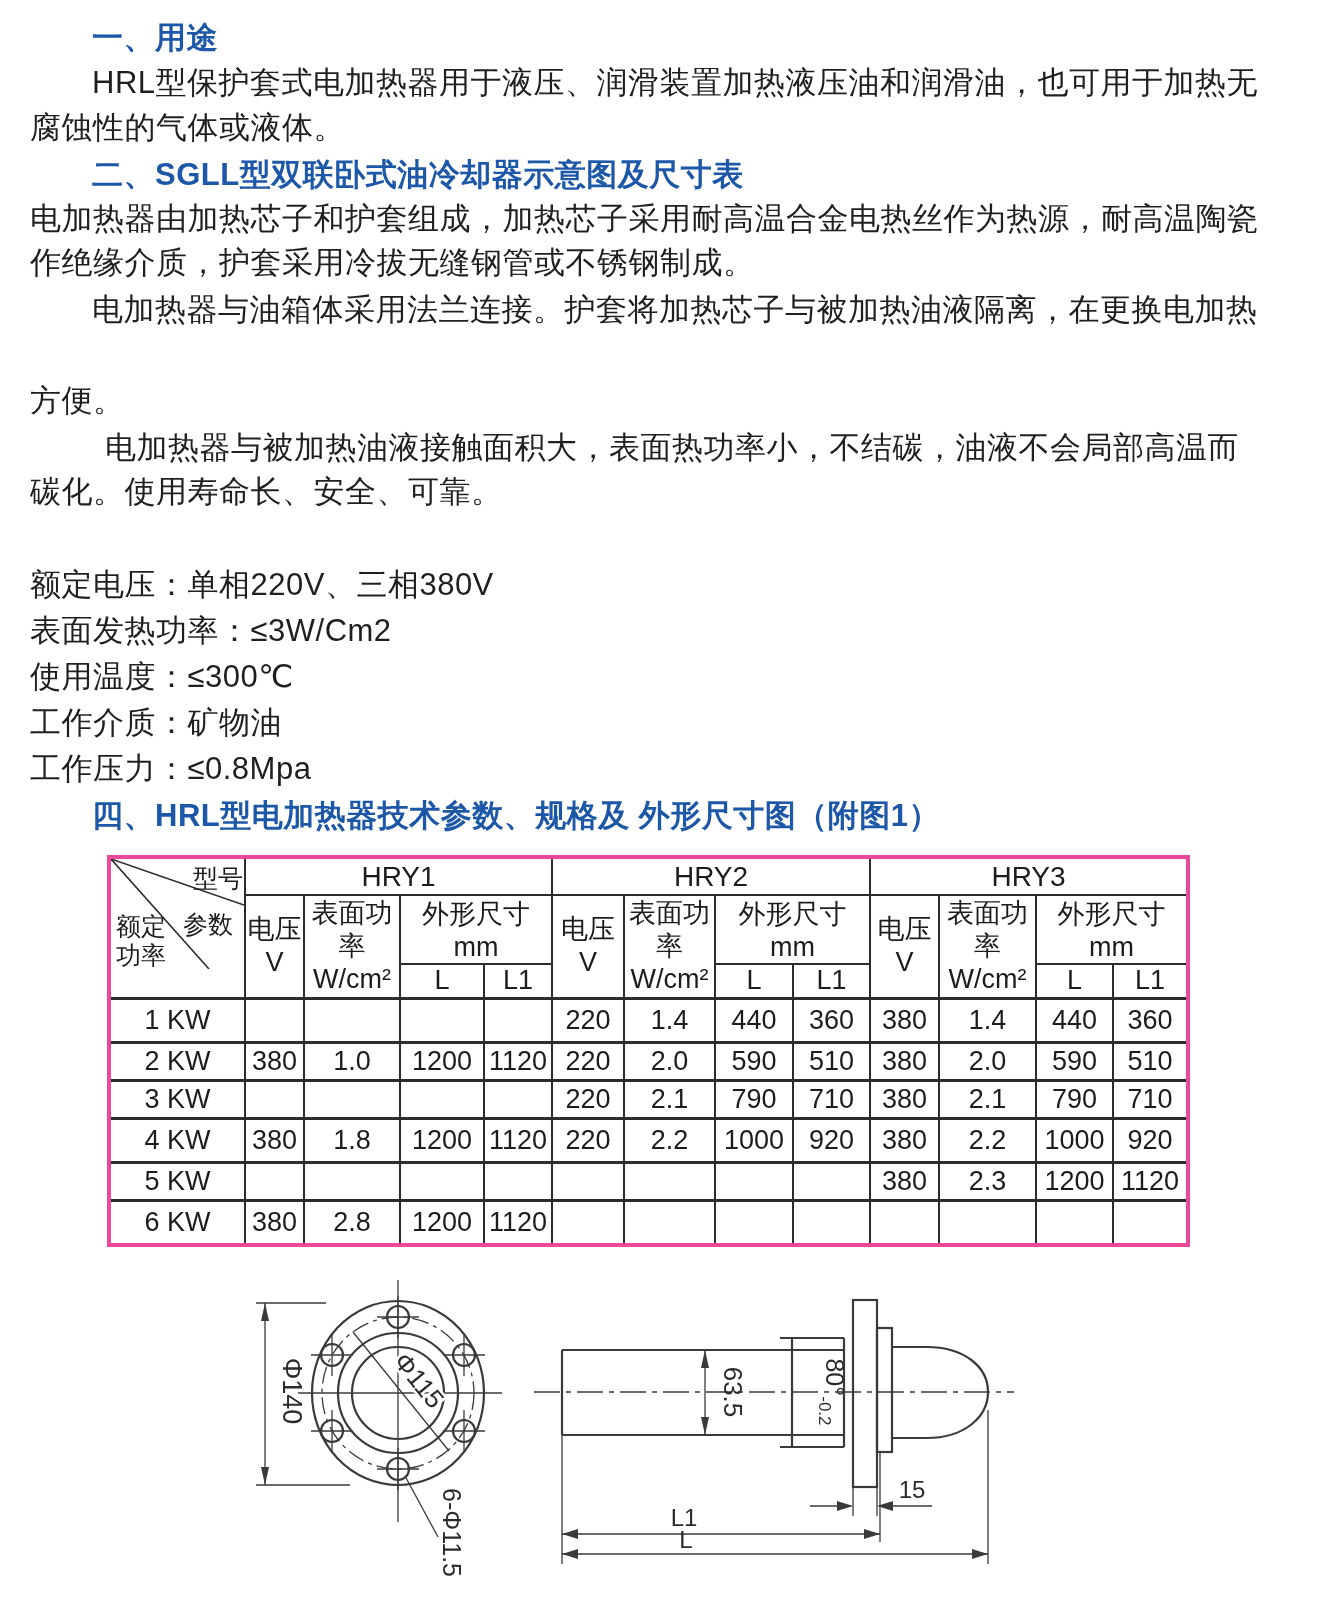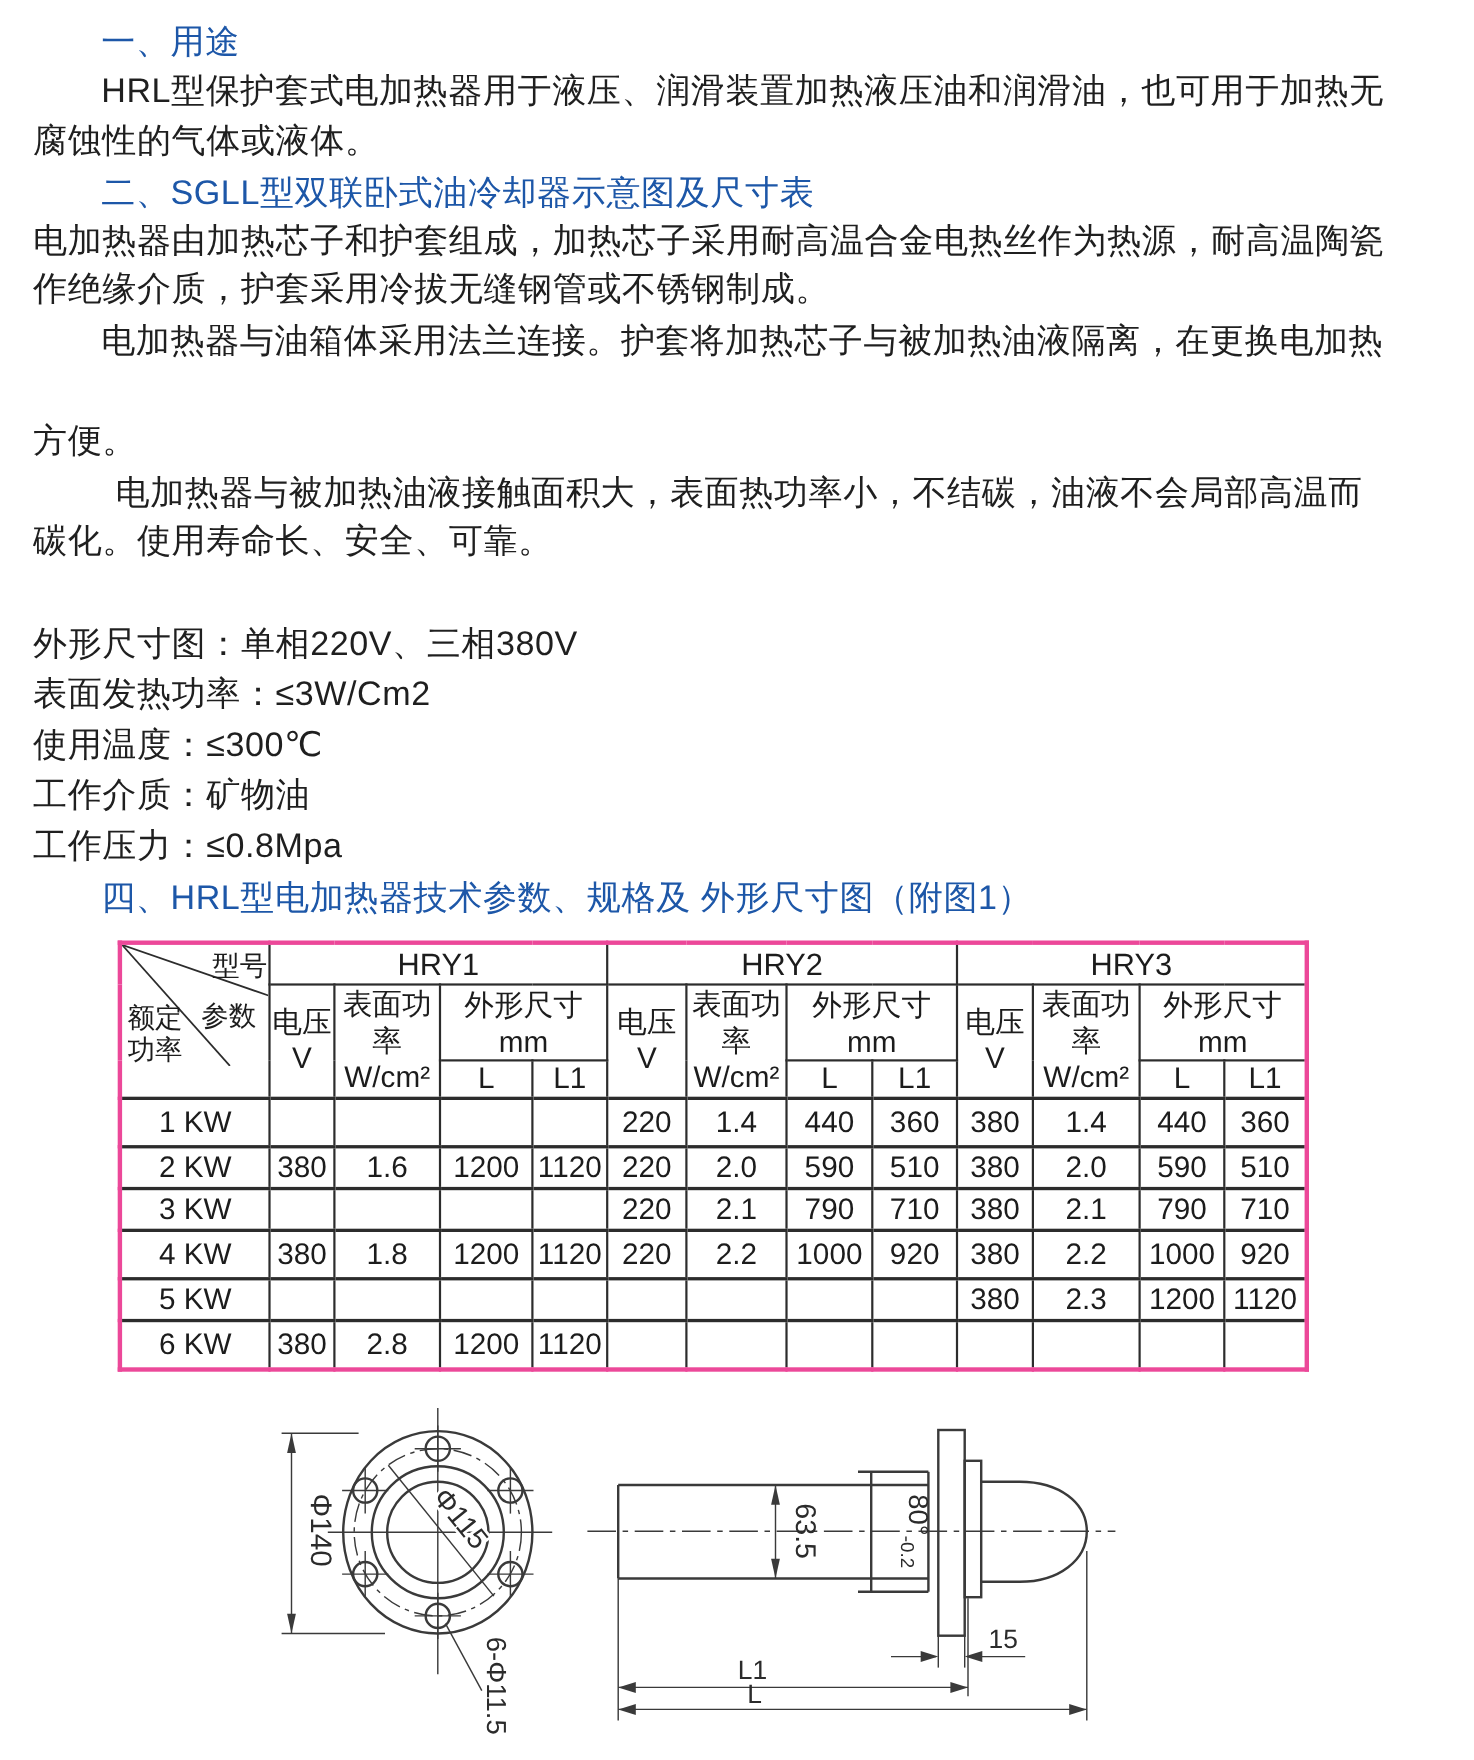--- a/index.html
+++ b/index.html
@@ -2,21 +2,21 @@
 <html><head>
 <meta charset="utf-8">
 <style>
   html,body{margin:0;padding:0;background:#e8e8e8;}
   .page{
     position:relative;width:1340px;height:1600px;background:#ffffff;
     overflow:hidden;font-family:"Liberation Sans","DejaVu Sans",sans-serif;
     color:#1f1f1f;
   }
   .ln{position:absolute;white-space:pre;font-size:31px;line-height:1.15;letter-spacing:0.5px;}
-  .hd{color:#1d57a8;font-weight:normal;}
+  .hd{color:#1d57a8;font-weight:bold;}
   .note{position:absolute;white-space:pre;font-size:28px;letter-spacing:0.3px;}
 
   
   table.spec{
     position:absolute;left:107px;top:855px;width:1079px;
     border-collapse:collapse;table-layout:fixed;
     font-size:27px;text-align:center;color:#1c1c1c;
   }
   table.spec{border:4px solid #ec4899;}
   table.spec td,table.spec th{border:2px solid #2c2c2c;padding:0;font-weight:normal;overflow:hidden;}
@@ -41,21 +41,21 @@
   <div class="ln hd" style="left:92px;top:20px">一、用途</div>
   <div class="ln" style="left:92px;top:65px">HRL型保护套式电加热器用于液压、润滑装置加热液压油和润滑油，也可用于加热无</div>
   <div class="ln" style="left:30px;top:110px">腐蚀性的气体或液体。</div>
   <div class="ln hd" style="left:92px;top:157px">二、SGLL型双联卧式油冷却器示意图及尺寸表</div>
   <div class="ln" style="left:30px;top:201px">电加热器由加热芯子和护套组成，加热芯子采用耐高温合金电热丝作为热源，耐高温陶瓷</div>
   <div class="ln" style="left:30px;top:245px">作绝缘介质，护套采用冷拔无缝钢管或不锈钢制成。</div>
   <div class="ln" style="left:92px;top:292px">电加热器与油箱体采用法兰连接。护套将加热芯子与被加热油液隔离，在更换电加热</div>
   <div class="ln" style="left:30px;top:383px">方便。</div>
   <div class="ln" style="left:105px;top:430px">电加热器与被加热油液接触面积大，表面热功率小，不结碳，油液不会局部高温而</div>
   <div class="ln" style="left:30px;top:474px">碳化。使用寿命长、安全、可靠。</div>
-  <div class="ln" style="left:30px;top:567px">外形尺寸图：单相220V、三相380V</div>
+  <div class="ln" style="left:30px;top:567px">额定电压：单相220V、三相380V</div>
   <div class="ln" style="left:30px;top:613px">表面发热功率：≤3W/Cm2</div>
   <div class="ln" style="left:30px;top:659px">使用温度：≤300℃</div>
   <div class="ln" style="left:30px;top:705px">工作介质：矿物油</div>
   <div class="ln" style="left:30px;top:751px">工作压力：≤0.8Mpa</div>
   <div class="ln hd" style="left:92px;top:798px">四、HRL型电加热器技术参数、规格及 外形尺寸图（附图1）</div>
 
   <table class="spec">
     <colgroup>
       <col style="width:136px">
       <col style="width:59px">
@@ -137,21 +137,21 @@
           <td>440</td>
           <td>360</td>
         <td>380</td>
           <td>1.4</td>
           <td>440</td>
           <td>360</td>
       </tr>
       <tr style="height:38px">
         <td>2 KW</td>
         <td>380</td>
-          <td>1.6</td>
+          <td>1.0</td>
           <td>1200</td>
           <td>1120</td>
         <td>220</td>
           <td>2.0</td>
           <td>590</td>
           <td>510</td>
         <td>380</td>
           <td>2.0</td>
           <td>590</td>
           <td>510</td>

